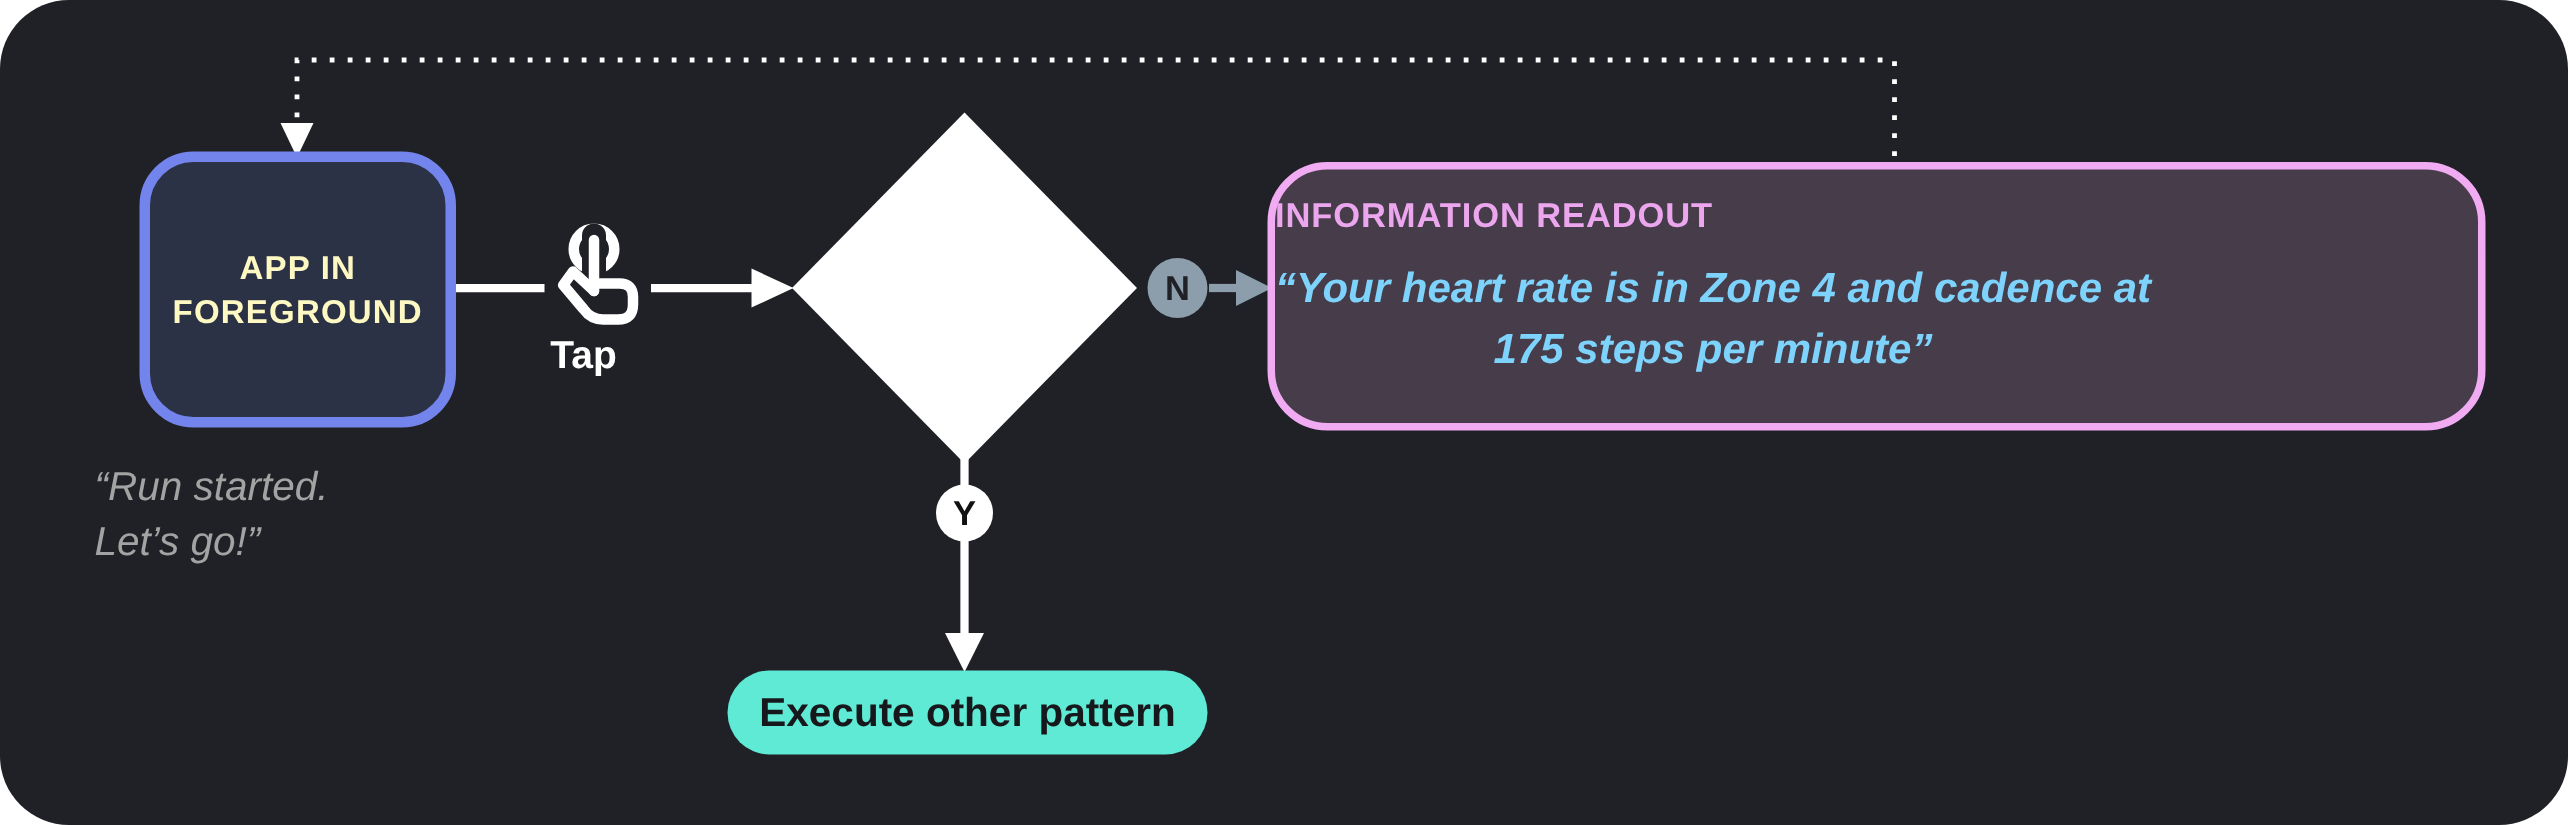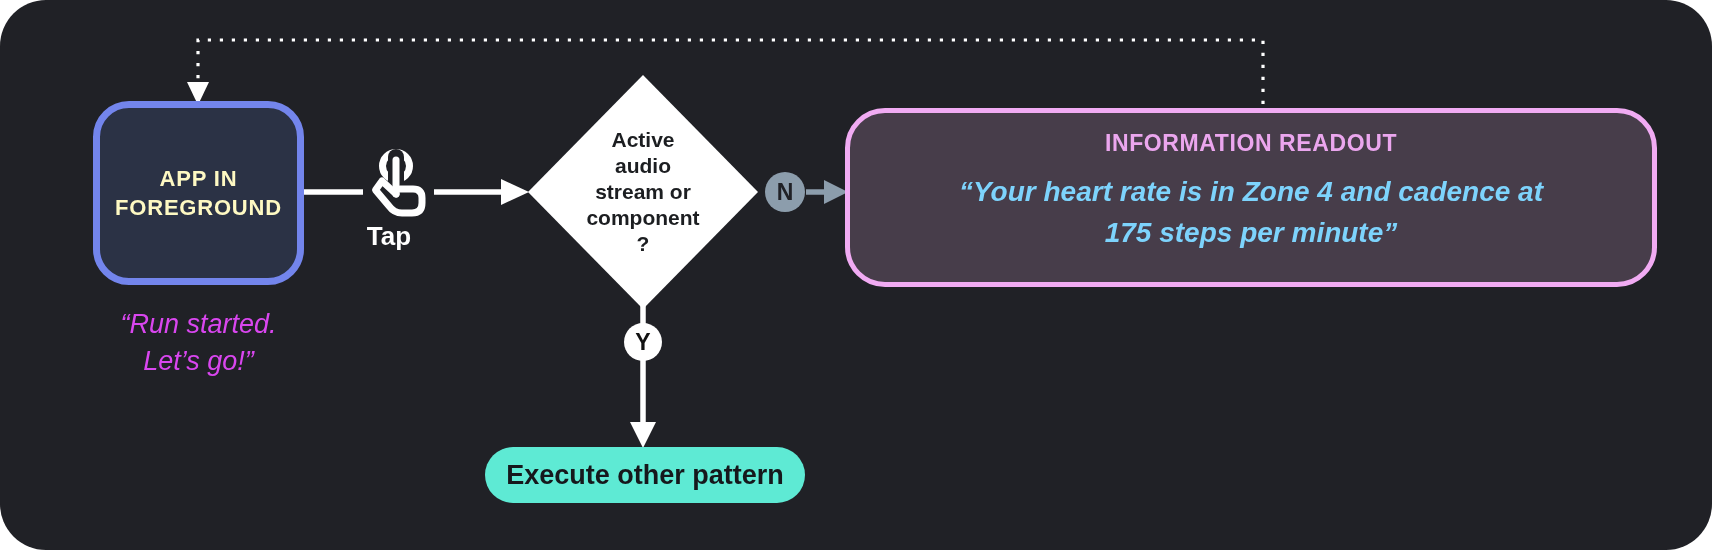--- a/index.html
+++ b/index.html
@@ -12,42 +12,42 @@
     position:absolute;left:93px;top:101px;width:211px;height:184px;
     box-sizing:border-box;border:7px solid #7385EC;border-radius:36px;
     background:#2B3245;display:flex;align-items:center;justify-content:center;
   }
   .app-box .label{
     color:#fef9c3;font-weight:bold;font-size:22px;letter-spacing:0.8px;
     line-height:1.32;text-align:center;white-space:pre-line;
   }
   .app-caption{
     position:absolute;left:63px;top:306px;width:271px;
-    color:#d946ef;font-style:italic;font-size:27px;line-height:1.38;
-    text-align:center;white-space:pre-line;
+    color:#a3a3a3;font-style:italic;font-size:27px;line-height:1.38;
+    text-align:left;white-space:pre-line;
   }
   .tap-label{
     position:absolute;left:339px;top:221px;width:100px;text-align:center;
     color:#ffffff;font-weight:bold;font-size:26px;
   }
   .decision-label{
     position:absolute;left:528px;top:75px;width:230px;height:234px;
     display:flex;align-items:center;justify-content:center;text-align:center;
     color:#1C1E21;font-weight:bold;font-size:21px;line-height:1.24;white-space:pre-line;
   }
   .badge{
     position:absolute;border-radius:50%;display:flex;align-items:center;justify-content:center;
     font-weight:bold;font-size:23px;
   }
   .badge-n{left:765px;top:172px;width:40px;height:40px;background:#8C9DAC;color:#202126;}
   .badge-y{left:624px;top:323px;width:38px;height:38px;background:#ffffff;color:#111111;}
   .readout-box{
     position:absolute;left:845px;top:108px;width:812px;height:179px;
     box-sizing:border-box;border:5px solid #F1ABF3;border-radius:40px;
-    background:#473D4A;display:flex;flex-direction:column;align-items:center;
+    background:#473D4A;display:flex;flex-direction:column;align-items:flex-start;
     padding-top:17px;
   }
   .readout-title{
     color:#EBA6EE;font-weight:bold;font-size:23px;letter-spacing:0.6px;text-align:center;
   }
   .readout-quote{
     margin-top:14px;color:#7dd3fc;font-weight:bold;font-style:italic;font-size:28px;
     line-height:1.48;text-align:center;white-space:pre-line;
   }
   .execute-pill{
@@ -100,25 +100,20 @@
     <div class="app-box">
       <div class="label">APP IN
 FOREGROUND</div>
     </div>
 
     <div class="app-caption">“Run started.
 Let’s go!”</div>
 
     <div class="tap-label">Tap</div>
 
-    <div class="decision-label">Active
-audio
-stream or
-component
-?</div>
 
     <div class="badge badge-n">N</div>
 
     <div class="badge badge-y">Y</div>
 
     <div class="readout-box">
       <div class="readout-title">INFORMATION READOUT</div>
       <div class="readout-quote">“Your heart rate is in Zone 4 and cadence at
 175 steps per minute”</div>
     </div>

